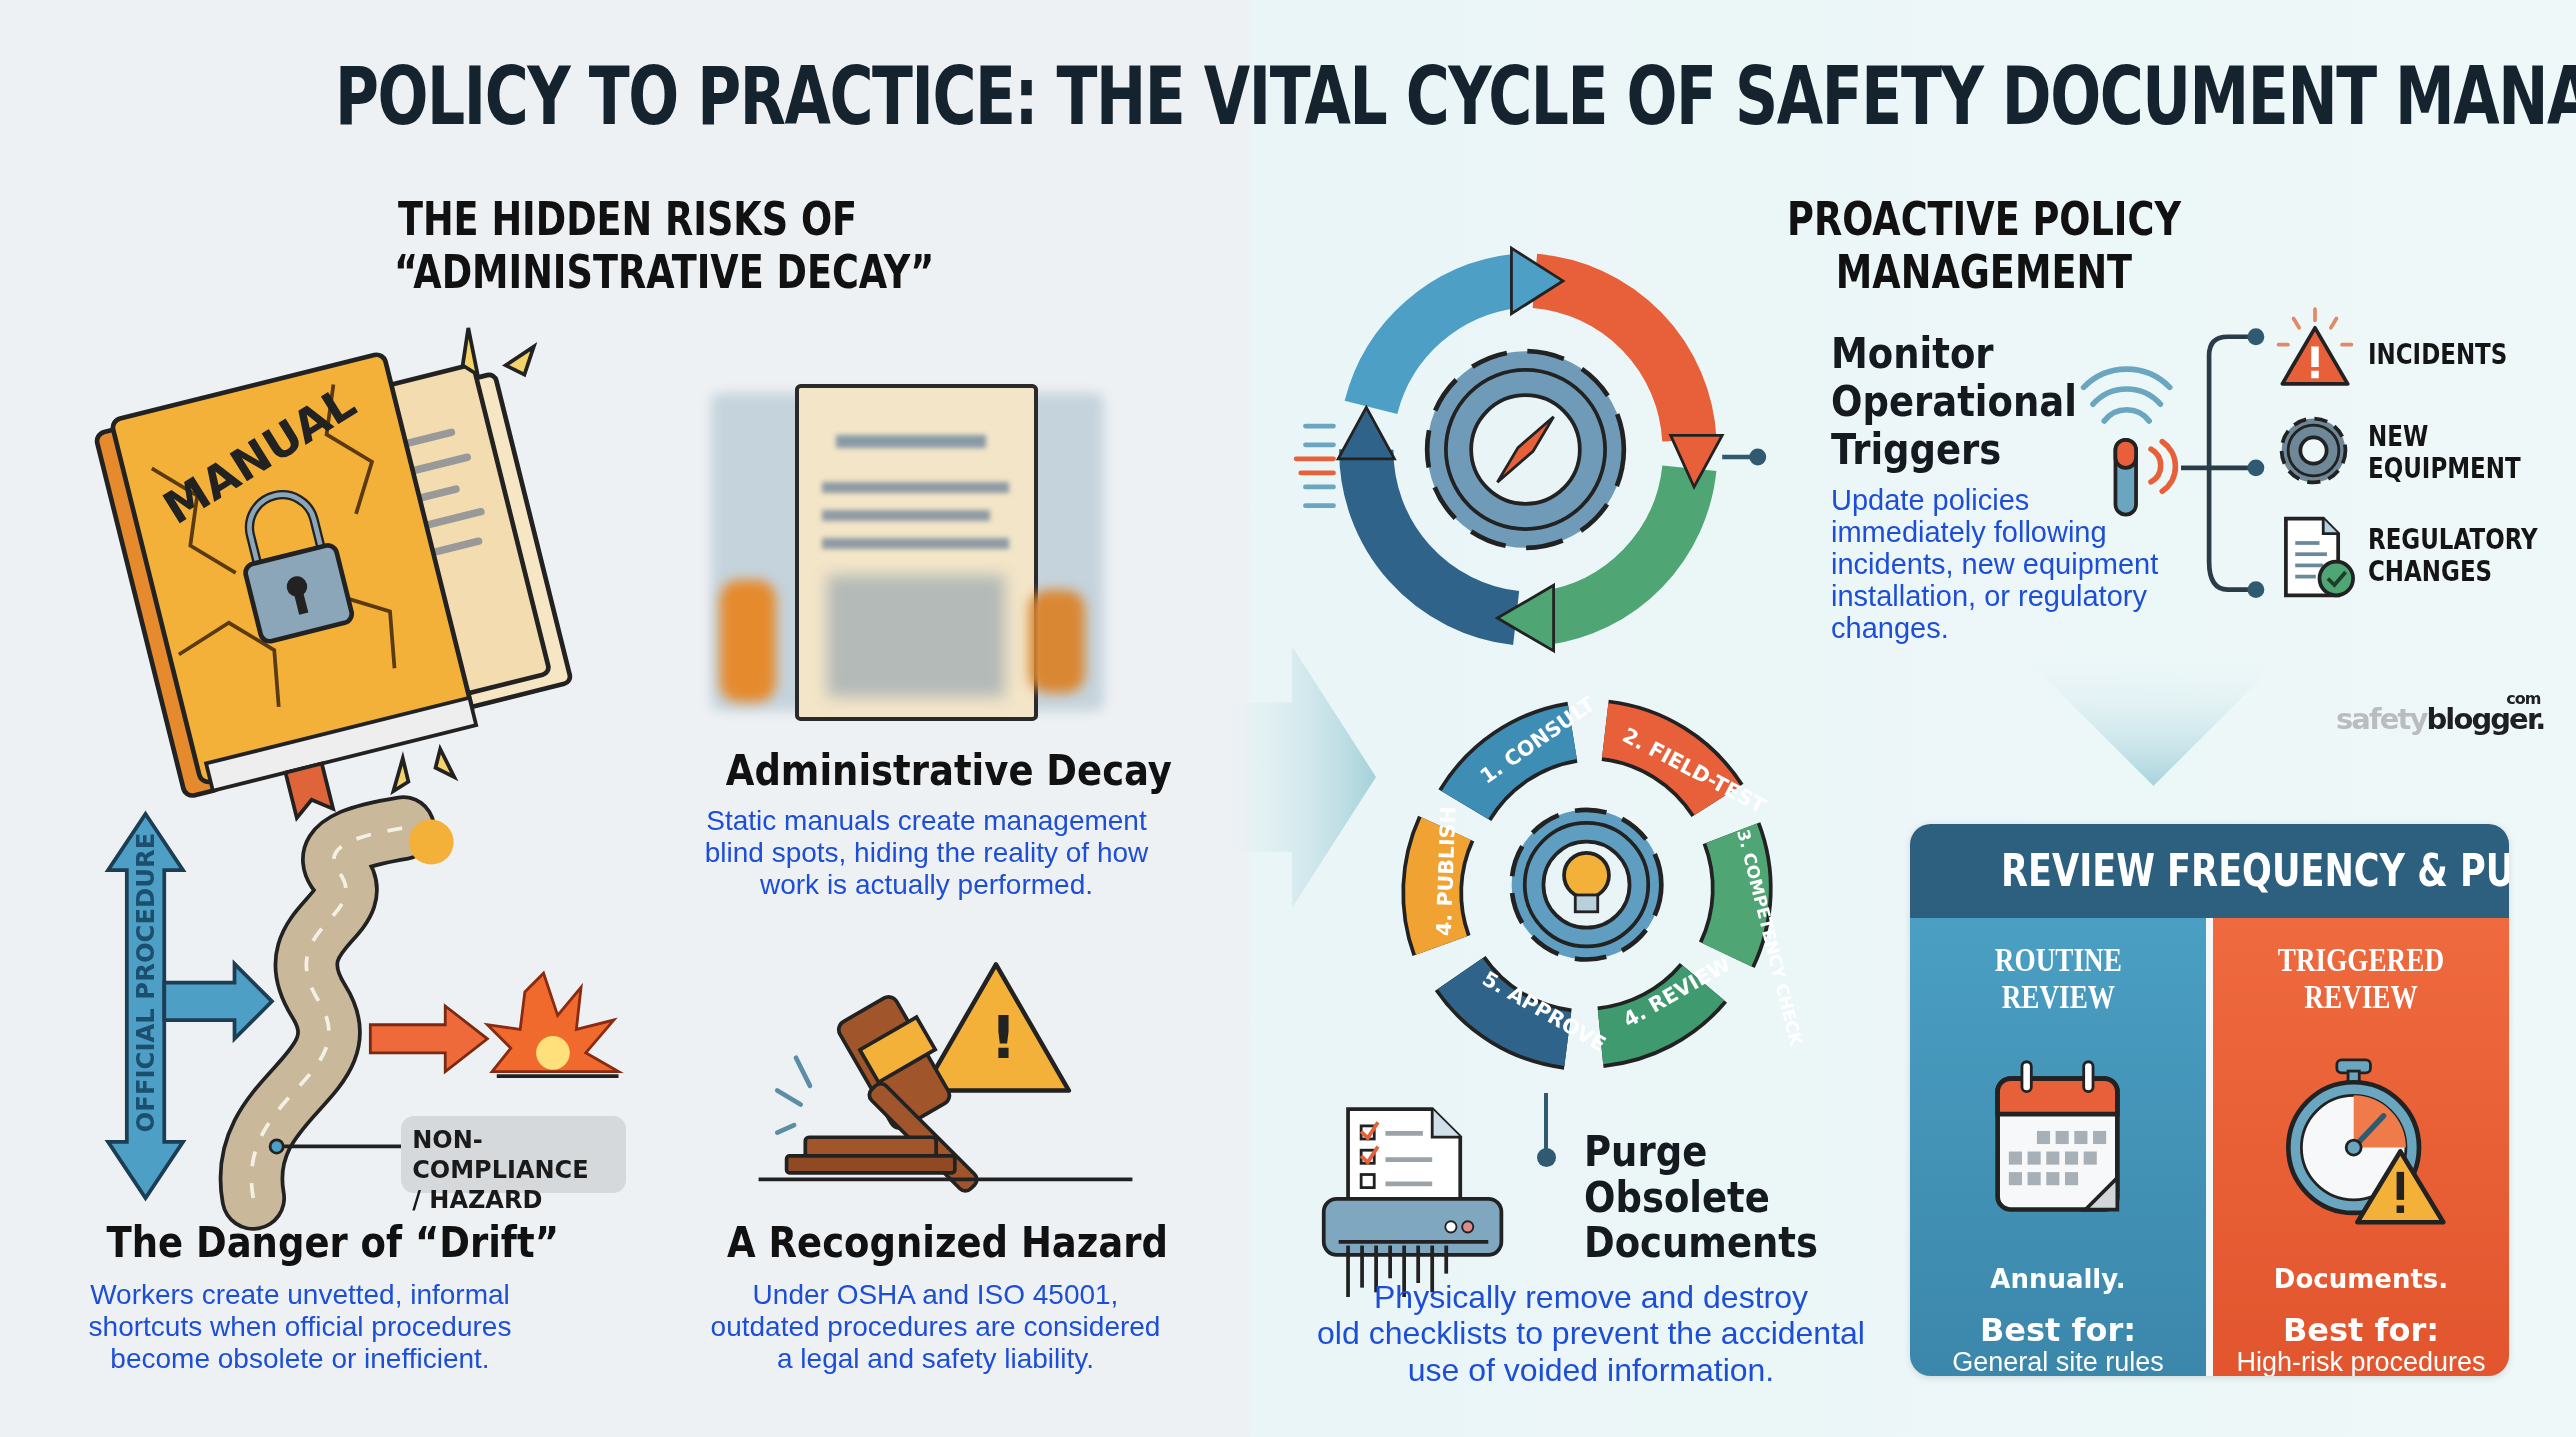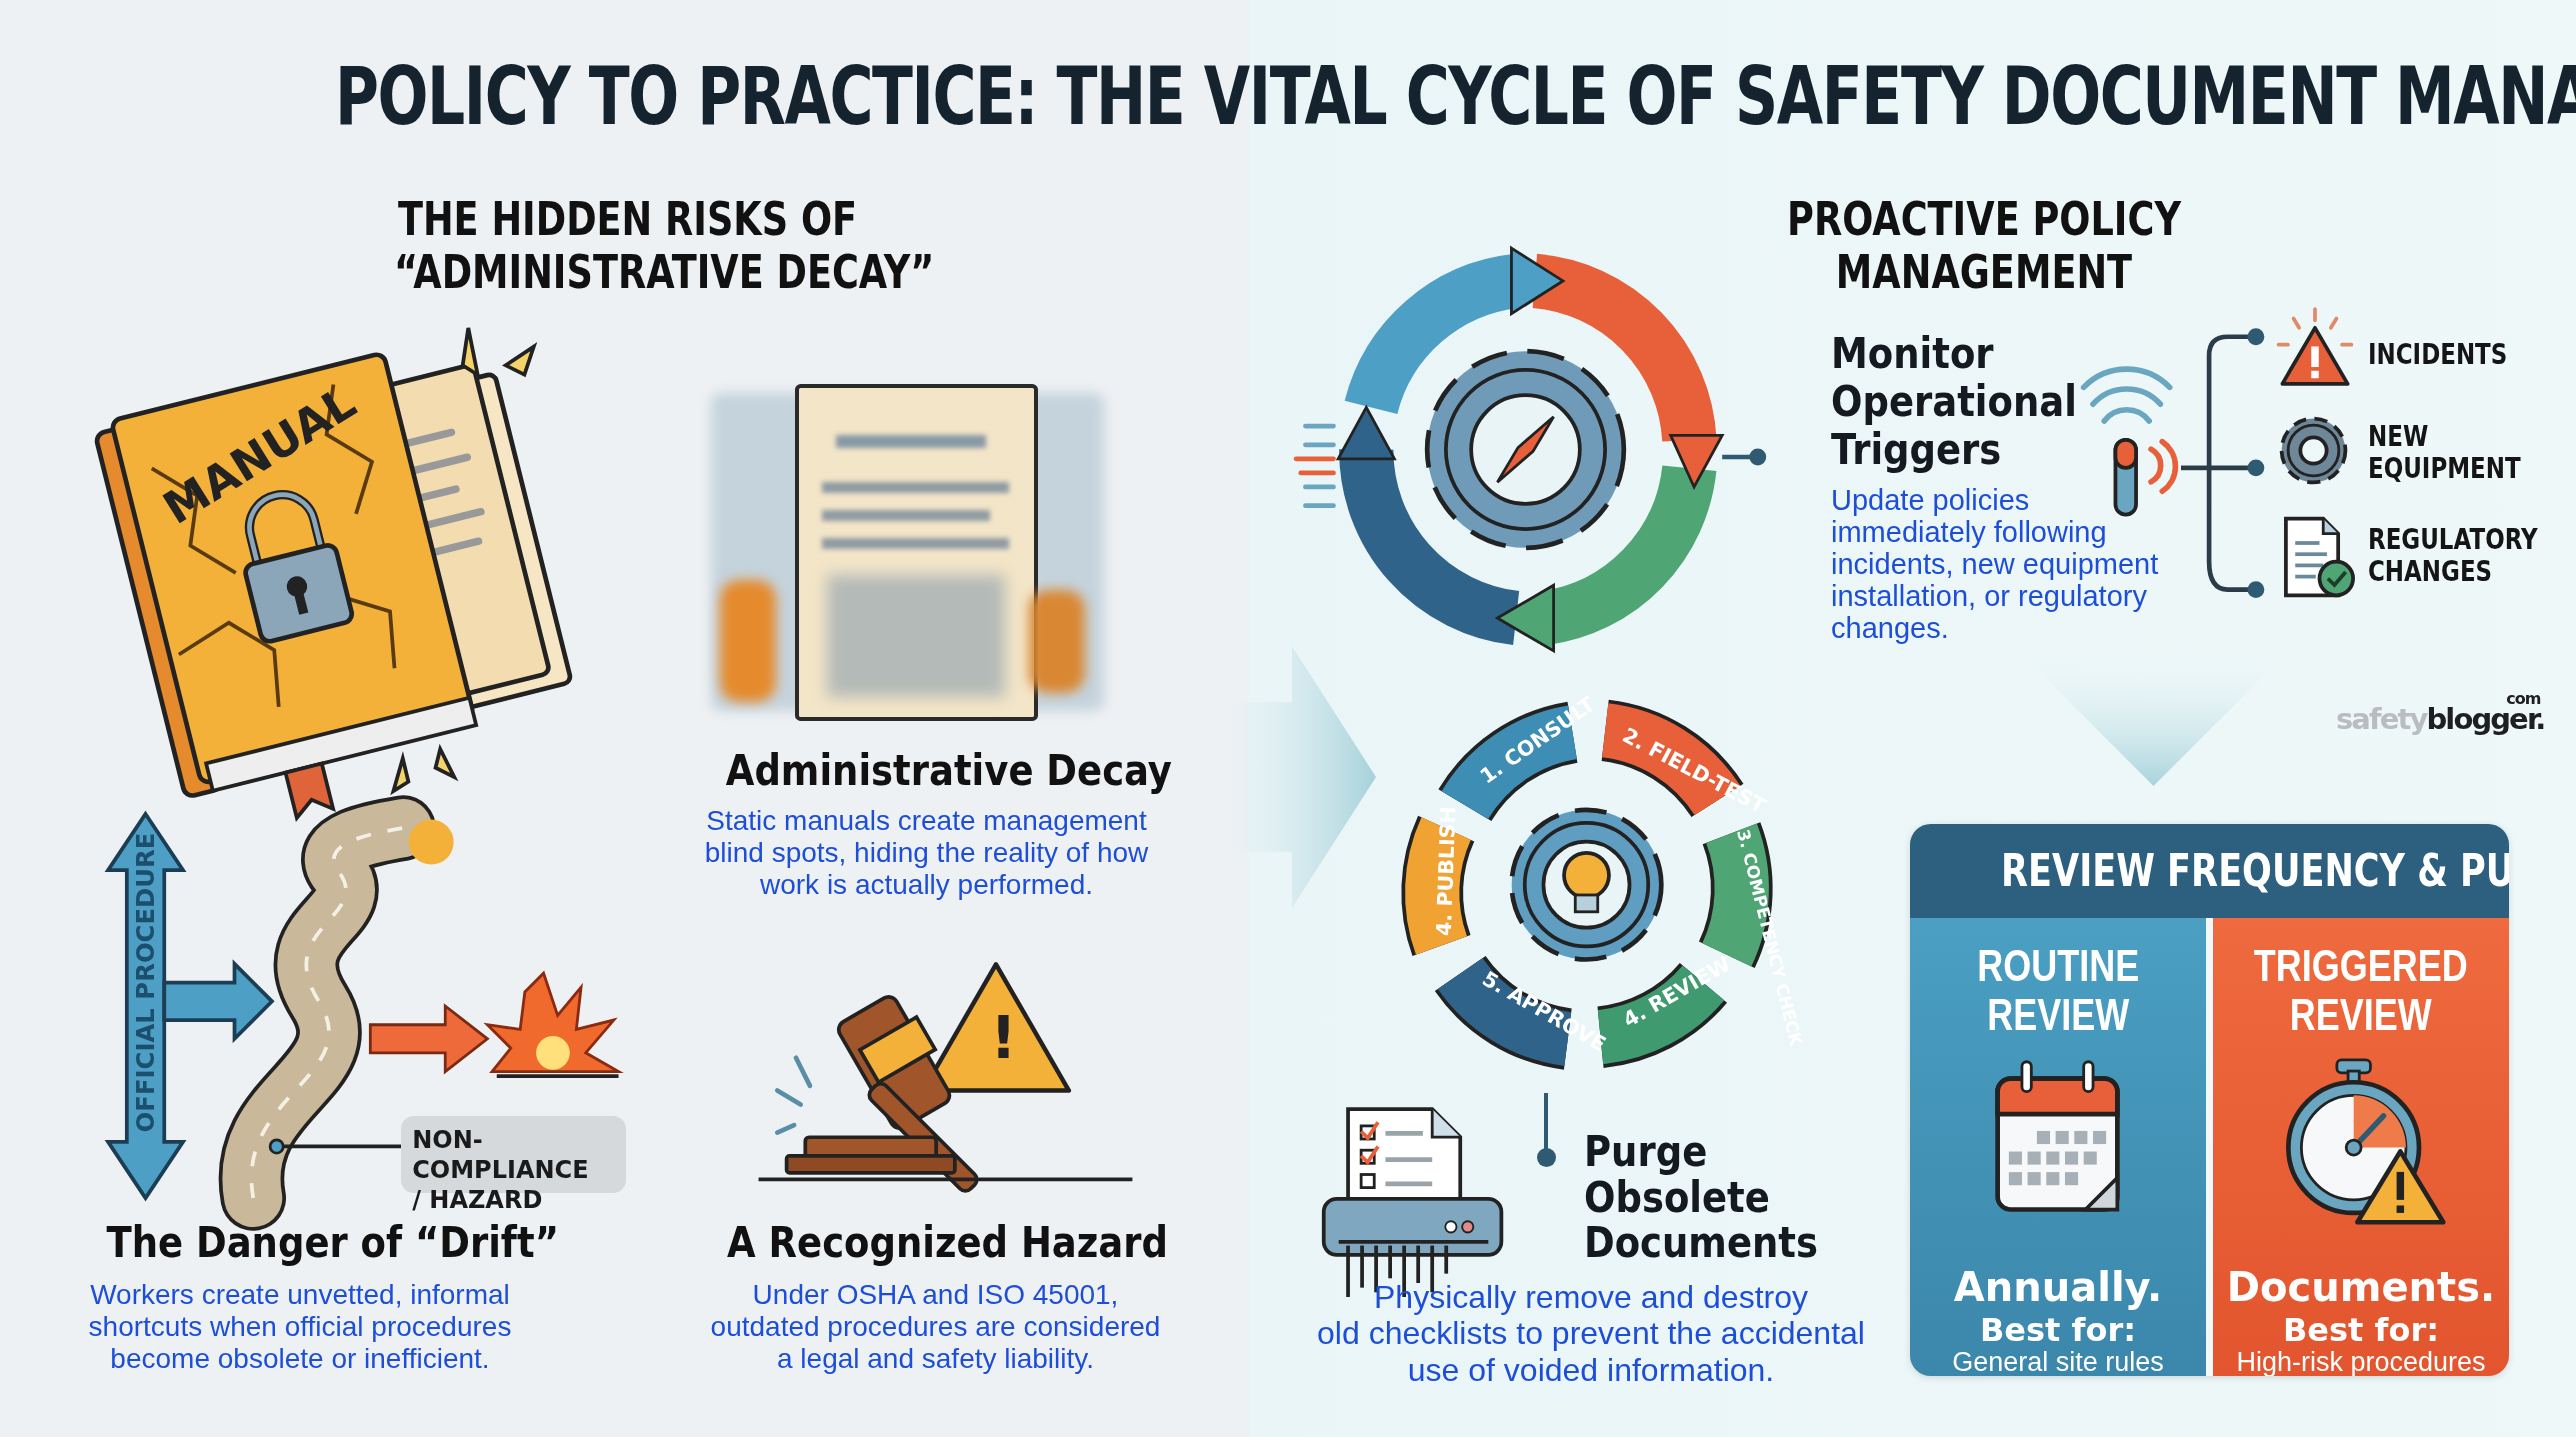--- a/index.html
+++ b/index.html
@@ -50,23 +50,23 @@
   .review-head {
     position: absolute; left: 0; top: 0; width: 100%; height: 94px; background: #2d5f7e;
     color: #fff; font-family: "DejaVu Sans", sans-serif; font-weight: bold;
     font-size: 45px; text-align: center; line-height: 94px; white-space: nowrap;
   }
   .review-head span { display: inline-block; transform: scaleX(0.78); }
   .review-col { position: absolute; top: 94px; height: 459px; color: #fff; text-align: center; }
   .col-routine { left: 0; width: 296px; background: linear-gradient(180deg,#4a9fc2,#3b87ab); }
   .col-triggered { left: 303px; width: 296px; background: linear-gradient(180deg,#ef6a3e,#e2552e); }
   .col-gap { position: absolute; top: 94px; left: 296px; width: 7.5px; height: 459px; background: #f4f8f9; }
-  .col-title { position: absolute; left: 0; right: 0; top: 24px; font-family: Liberation Sans, sans-serif; font-weight: bold; font-size: 45px; line-height: 1.08; white-space: pre-line; }
+  .col-title { position: absolute; left: 0; right: 0; top: 24px; font-family: Liberation Serif, serif; font-weight: bold; font-size: 34px; line-height: 1.08; white-space: pre-line; }
   .col-title span { display: inline-block; transform: scaleX(0.8); }
-  .col-freq { position: absolute; left: 0; right: 0; top: 346px; font-family: "DejaVu Sans", sans-serif; font-weight: bold; font-size: 40px; }
+  .col-freq { position: absolute; left: 0; right: 0; top: 346px; font-family: "DejaVu Sans", sans-serif; font-weight: bold; font-size: 26px; }
   .col-best { position: absolute; left: 0; right: 0; top: 393px; font-family: "DejaVu Sans", sans-serif; font-weight: bold; font-size: 32px; }
   .col-desc { position: absolute; left: 0; right: 0; top: 429px; font-family: "Liberation Sans", sans-serif; font-size: 27px; line-height: 1.12; white-space: pre-line; }
   .logo { position: absolute; left: 2295px; top: 702px; font-family: "DejaVu Sans", sans-serif; font-weight: bold; font-size: 29px; letter-spacing: -1.9px; margin-left: 41px; }
   .logo .a { color: #b9bdc1; }
   .logo .b { color: #1d1f22; }
   .logo .com { position: absolute; right: 3.7px; top: -13px; font-size: 16px; letter-spacing: -0.9px; color: #1d1f22; }
   svg { position: absolute; overflow: visible; }
 </style>
 </head>
 <body>

